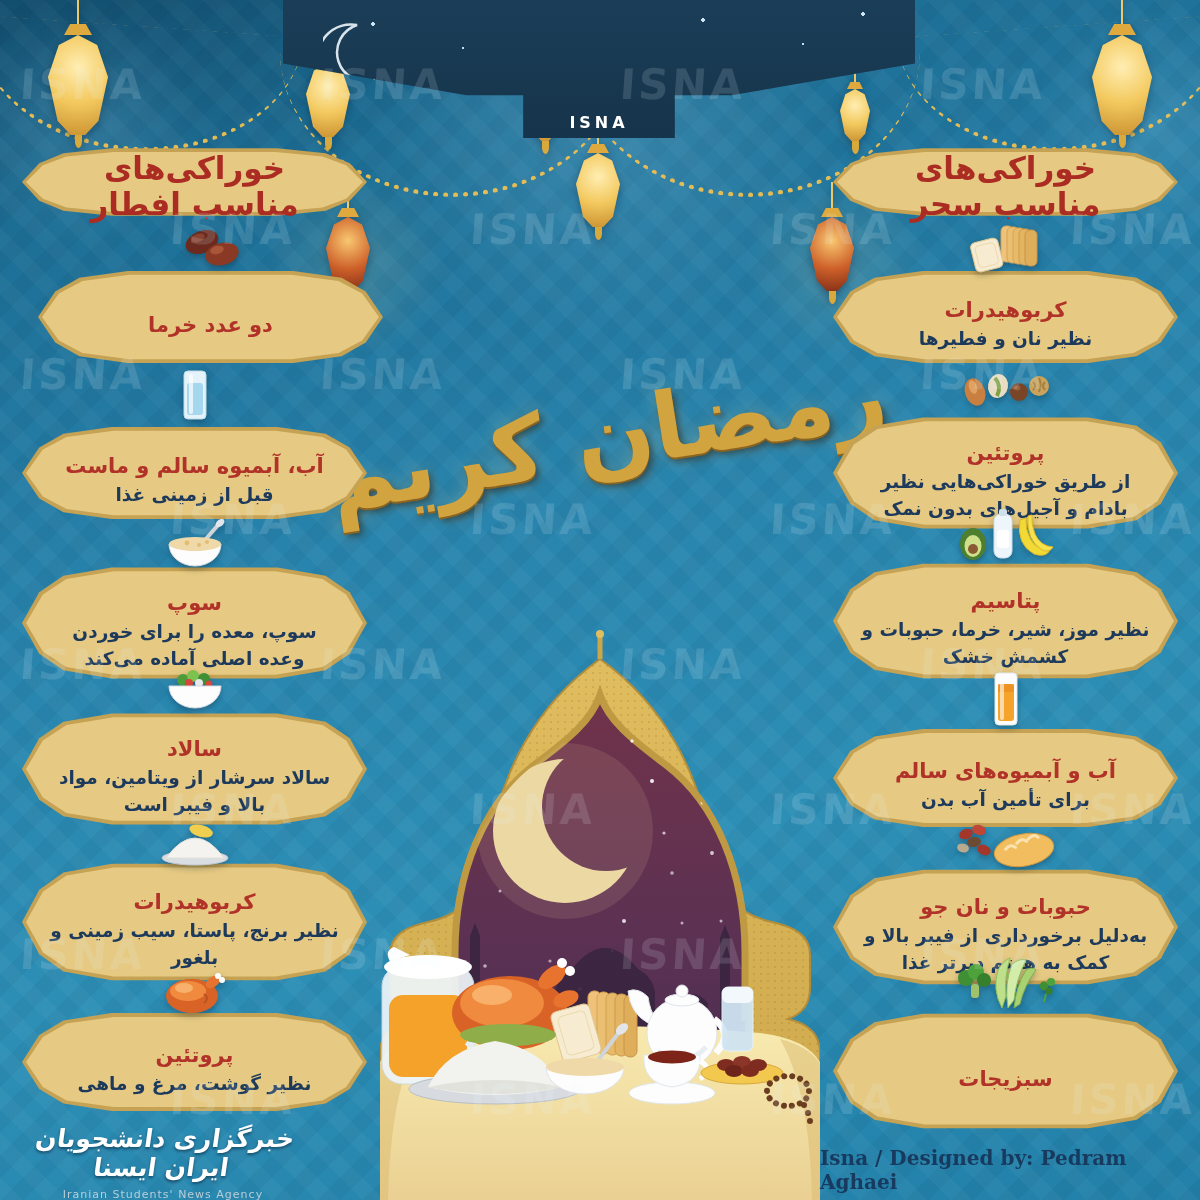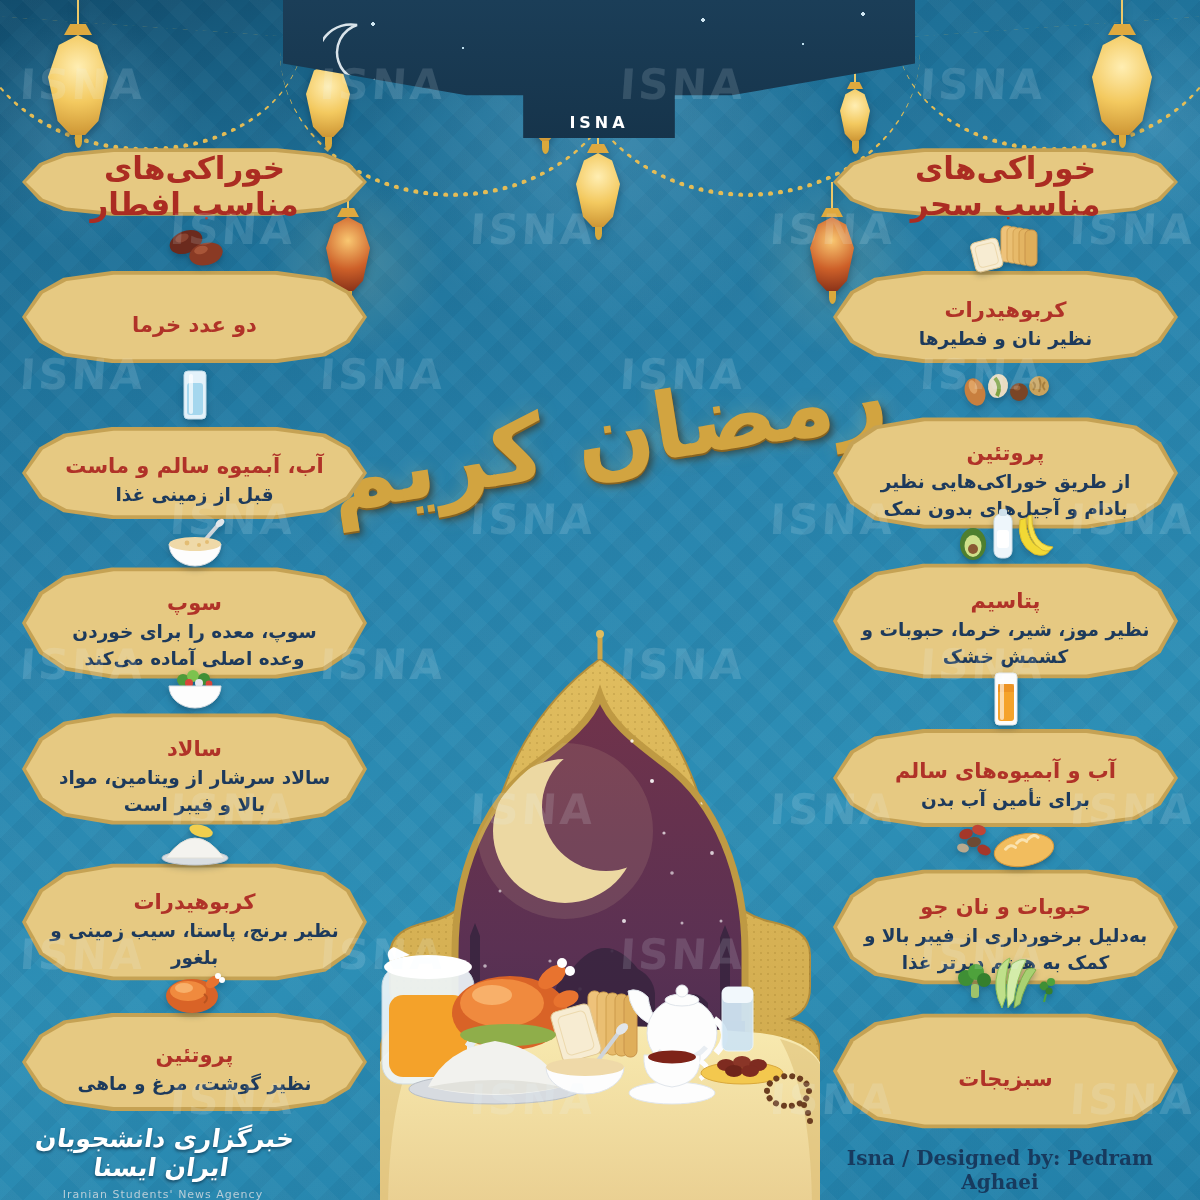--- a/index.html
+++ b/index.html
@@ -68,21 +68,21 @@
     display:flex;align-items:center;justify-content:center;transform:rotate(-9deg);
     font-size:92px;font-weight:bold;color:#d2a440;direction:rtl;white-space:nowrap;
     text-shadow:0 2px 0 #8a6420,3px 5px 7px rgba(35,18,0,.5),0 0 20px rgba(255,224,140,.25);}
   
   .arch-scene{position:absolute;left:380px;top:621px;z-index:8;}
   
   .logo{position:absolute;left:18px;top:1124px;width:290px;text-align:center;z-index:12;}
   .logo-fa{color:#fff;font-size:25px;font-weight:bold;transform:skewX(-8deg);
            text-shadow:0 2px 3px rgba(0,20,40,.5);direction:rtl;}
   .logo-en{color:#b7cdd8;font-size:11px;letter-spacing:1px;margin-top:6px;}
-  .credit{position:absolute;left:820px;top:1146px;width:360px;text-align:center;z-index:12;
+  .credit{position:absolute;left:820px;top:1146px;width:360px;z-index:12;
           color:#173a5e;font-weight:bold;font-size:20px;font-family:"DejaVu Serif","Liberation Serif",serif;}
 </style>
 </head>
 <body>
 
 <div id="watermarks">
     <div class="wm" style="left: 20px; top: 60px;">ISNA</div>
     <div class="wm" style="left: 320px; top: 60px;">ISNA</div>
     <div class="wm" style="left: 620px; top: 60px;">ISNA</div>
     <div class="wm" style="left: 920px; top: 60px;">ISNA</div>
@@ -185,21 +185,21 @@
 </section>
 <section class="plaque hdr" style="left:833px;top:146px;height:72px">
   <div class="shape"></div>
   <div class="content">
       <div class="hdr-title">خوراکی‌های مناسب سحر</div>
     </div>
 </section>
 
 <div class="calligraphy" dir="rtl">رمضان کریم</div>
 
-<section class="plaque" style="left:22px;top:268px;height:98px">
+<section class="plaque" style="left:38px;top:268px;height:98px">
   <div class="icon-wrap">
     <svg width="66" height="50" viewBox="0 0 66 50">
         <ellipse cx="24" cy="20" rx="17" ry="11" fill="#6b2a1d" transform="rotate(-22 24 20)"></ellipse>
         <ellipse cx="20" cy="16" rx="7" ry="4" fill="#8a4330" transform="rotate(-22 20 16)"></ellipse>
         <ellipse cx="44" cy="32" rx="17" ry="11" fill="#8a3a24" transform="rotate(-14 44 32)"></ellipse>
         <ellipse cx="39" cy="28" rx="7" ry="4" fill="#a85538" transform="rotate(-14 39 28)"></ellipse>
       </svg>
   </div>
   <div class="shape"></div>
   <div class="content">

